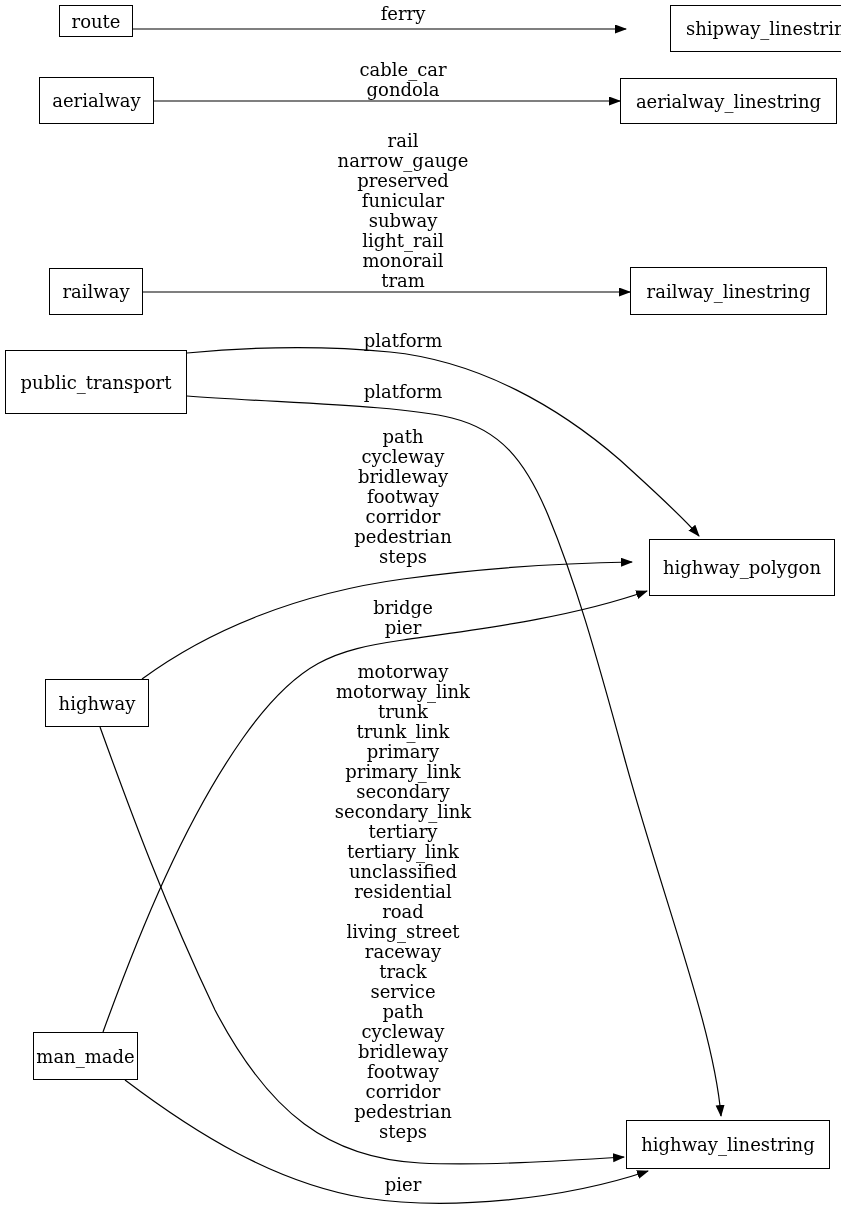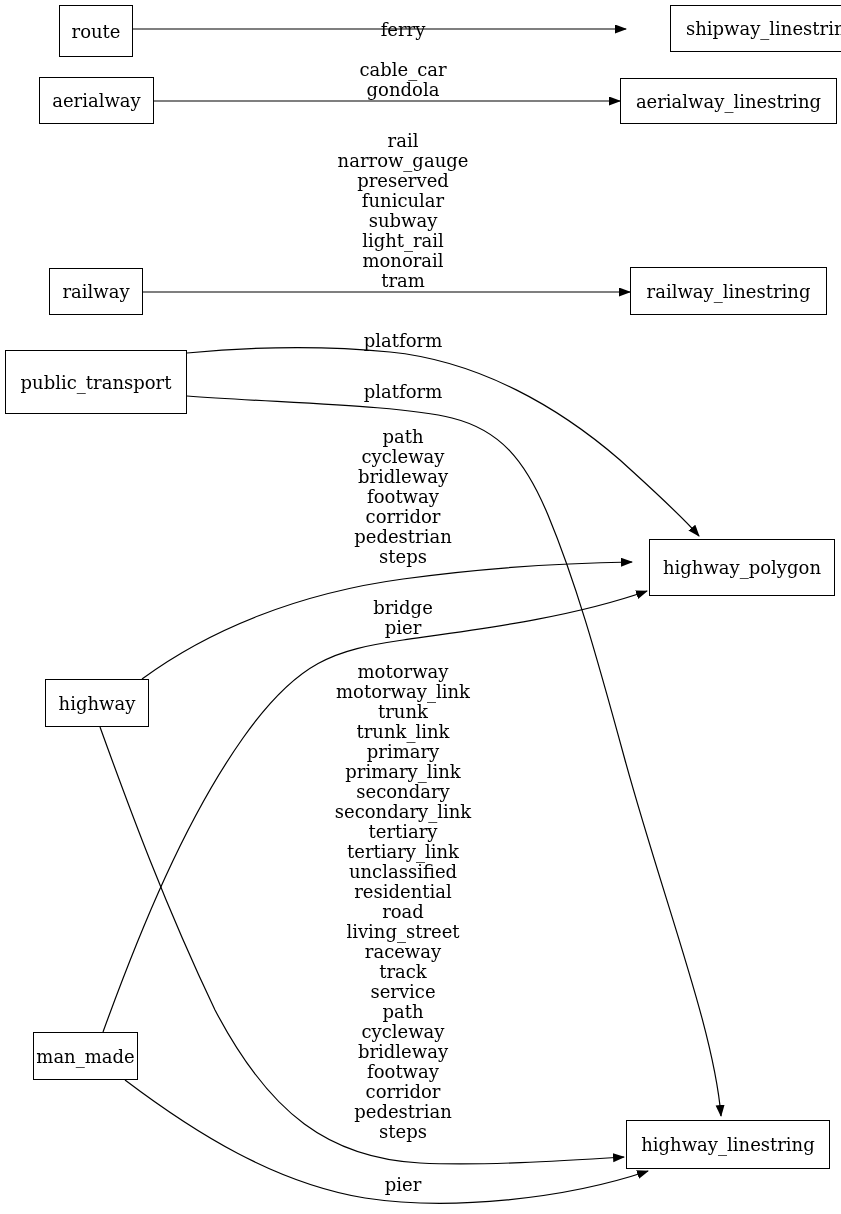--- a/index.html
+++ b/index.html
@@ -62,34 +62,34 @@
     <path class="edge" d="M 154 101 H 620" marker-end="url(#arrow)"></path>
     <path class="edge" d="M 143 292 H 630" marker-end="url(#arrow)"></path>
     <path class="edge" d="M 187 353 C 250 347 320 345 390 352 C 480 361 560 408 620 460 C 655 492 682 516 699 536" marker-end="url(#arrow)"></path>
     <path class="edge" d="M 187 396 C 280 403 400 405 452 418 C 500 430 525 460 548 515 C 575 580 595 650 625 760 C 665 905 714 1030 721 1116" marker-end="url(#arrow)"></path>
     <path class="edge" d="M 142 679 C 210 629 300 593 403 579 C 490 567 565 563 632 562" marker-end="url(#arrow)"></path>
     <path class="edge" d="M 103 1032 C 140 930 185 820 243 738 C 298 660 335 650 403 640 C 480 629 570 618 647 591" marker-end="url(#arrow)"></path>
     <path class="edge" d="M 100 727 C 130 810 165 905 215 1010 C 270 1115 330 1158 420 1163 C 480 1166 560 1161 624 1157" marker-end="url(#arrow)"></path>
     <path class="edge" d="M 125 1080 C 195 1133 275 1183 365 1198 C 450 1211 565 1199 648 1171" marker-end="url(#arrow)"></path>
   </svg>
 
-  <div class="node" style="left:59px; top:5px; width:74px; height:52px;">route</div>
+  <div class="node" style="left:59px; top:5px; width:74px; height:32px;">route</div>
   <div class="node" style="left:39px; top:77px; width:115px; height:47px;">aerialway</div>
   <div class="node" style="left:49px; top:268px; width:94px; height:47px;">railway</div>
   <div class="node" style="left:5px; top:350px; width:182px; height:64px;">public_transport</div>
   <div class="node" style="left:45px; top:679px; width:104px; height:48px;">highway</div>
   <div class="node" style="left:33px; top:1032px; width:105px; height:48px;">man_made</div>
 
   <div class="node" style="left:626px; top:5px; width:203px; height:47px;margin-left:44px;">shipway_linestring</div>
   <div class="node" style="left:620px; top:78px; width:217px; height:46px;">aerialway_linestring</div>
   <div class="node" style="left:630px; top:267px; width:197px; height:48px;">railway_linestring</div>
   <div class="node" style="left:649px; top:539px; width:186px; height:57px;text-align:right;">highway_polygon</div>
   <div class="node" style="left:626px; top:1120px; width:204px; height:49px;">highway_linestring</div>
 
-  <div class="edge-label" style="left:403px; top:20px;">ferry</div>
+  <div class="edge-label" style="left:403px; top:4px;">ferry</div>
   <div class="edge-label" style="left:403px; top:60px;">cable_car
 gondola</div>
   <div class="edge-label" style="left:403px; top:131px;">rail
 narrow_gauge
 preserved
 funicular
 subway
 light_rail
 monorail
 tram</div>

